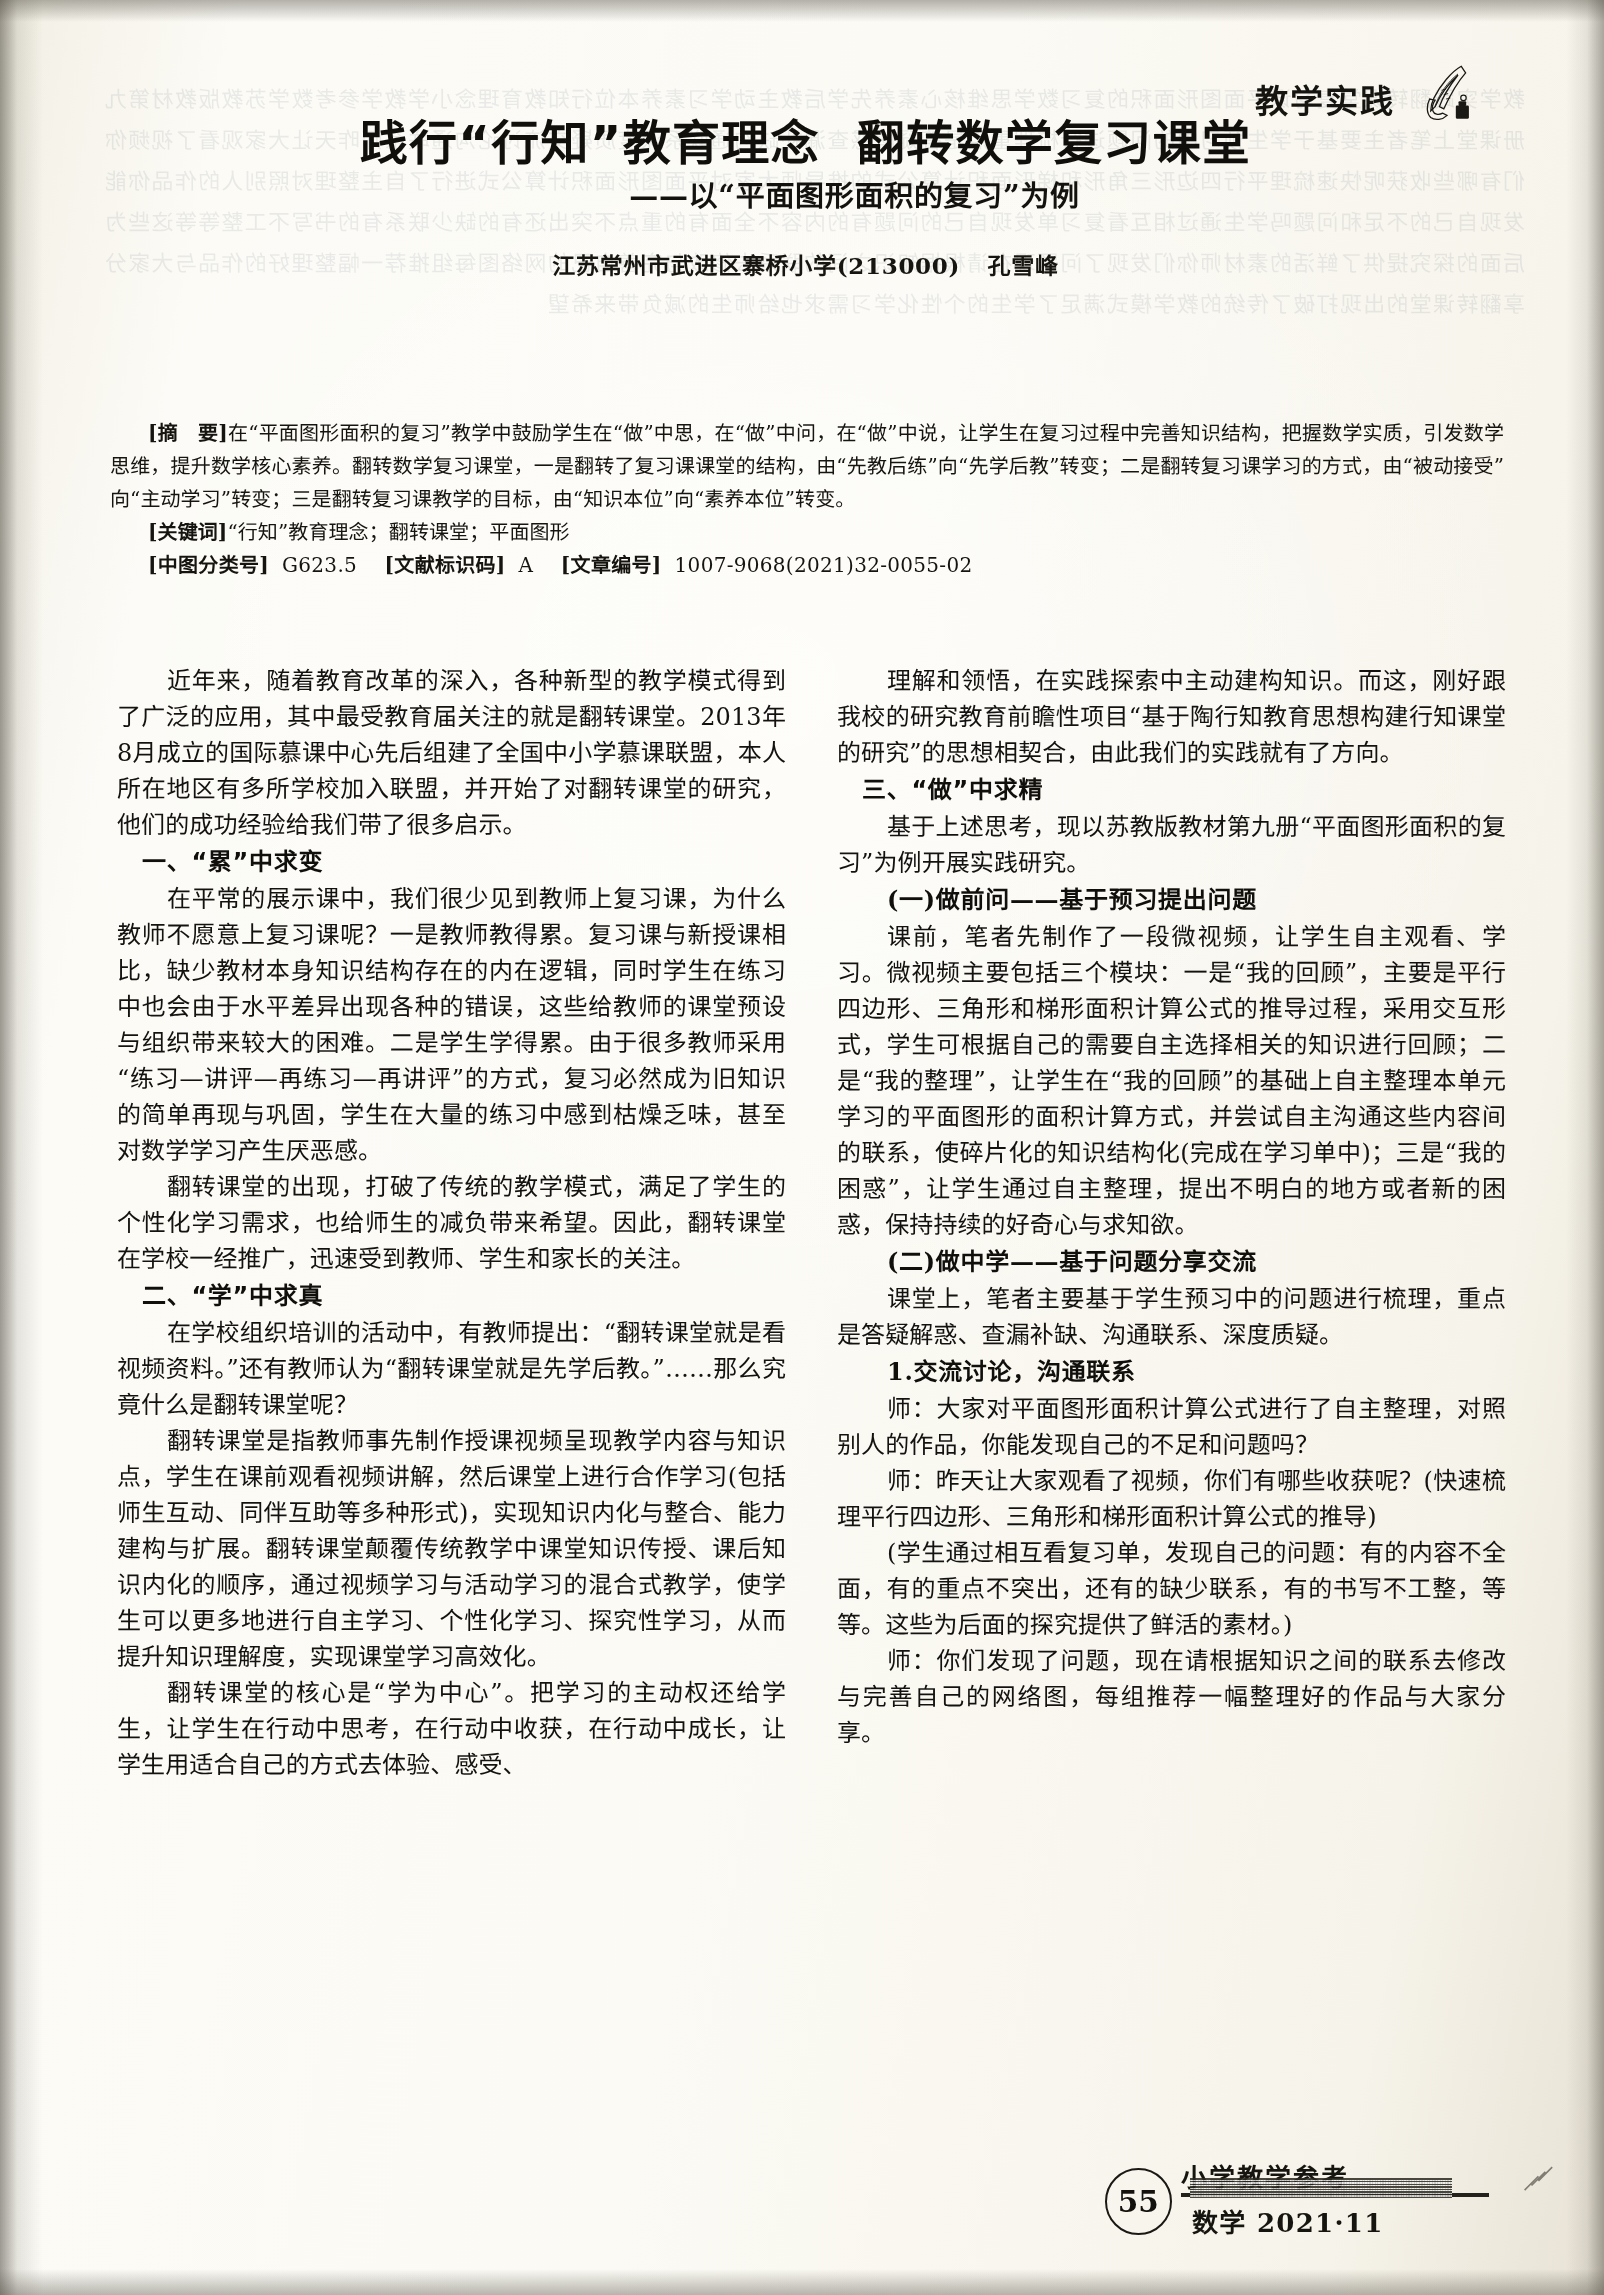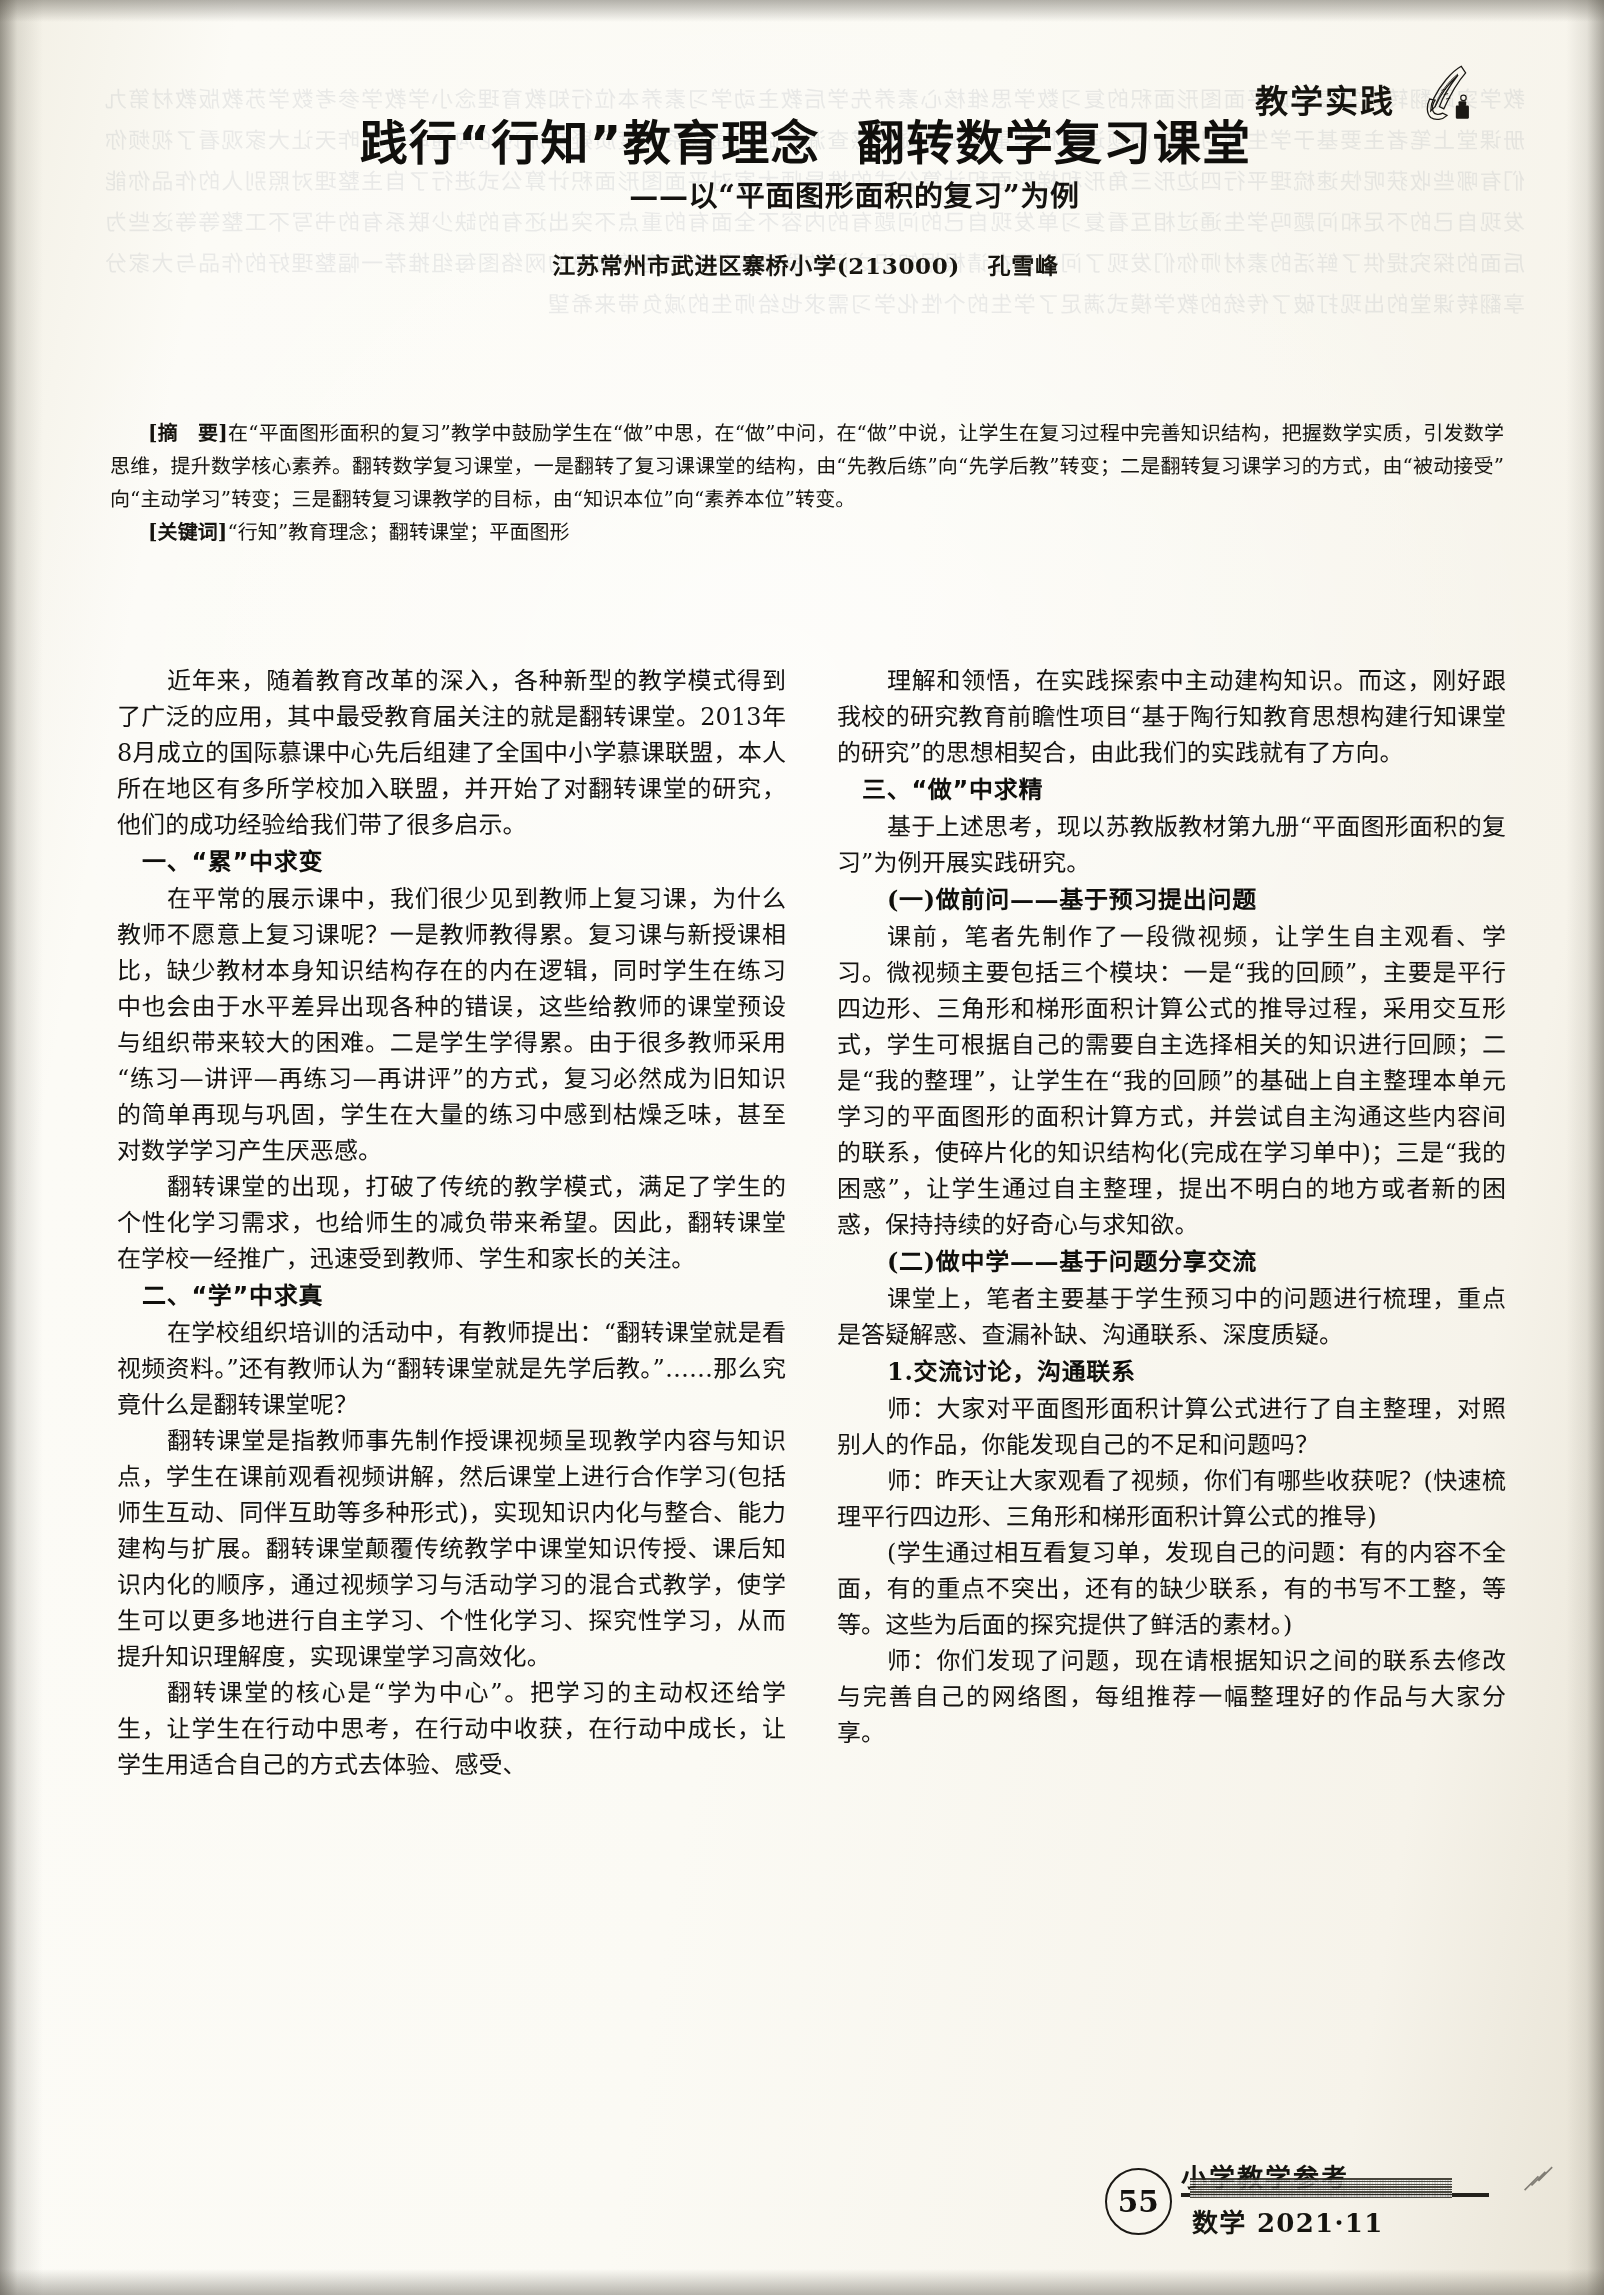--- a/index.html
+++ b/index.html
@@ -257,20 +257,23 @@
       <span>江苏常州市武进区寨桥小学(213000)</span><span class="author">孔雪峰</span>
     </div>
   </div>
 
   <div class="meta-block">
     <p class="ind">
       <span class="tag">[摘　要]</span><span>在“平面图形面积的复习”教学中鼓励学生在“做”中思，在“做”中问，在“做”中说，让学生在复习过程中完善知识结构，把握数学实质，引发数学思维，提升数学核心素养。翻转数学复习课堂，一是翻转了复习课课堂的结构，由“先教后练”向“先学后教”转变；二是翻转复习课学习的方式，由“被动接受”向“主动学习”转变；三是翻转复习课教学的目标，由“知识本位”向“素养本位”转变。</span>
     </p>
     <p class="ind">
       <span class="tag">[关键词]</span><span>“行知”教育理念；翻转课堂；平面图形</span>
+    </p>
+    <p class="meta-codes">
+      <span class="tag">[中图分类号]</span><span class="sp-s"></span><span>G623.5</span><span class="sp"></span><span class="tag">[文献标识码]</span><span class="sp-s"></span><span>A</span><span class="sp"></span><span class="tag">[文章编号]</span><span class="sp-s"></span><span>1007-9068(2021)32-0055-02</span>
     </p>
   </div>
 
   <div class="columns">
 
     <div class="col">
       <p>近年来，随着教育改革的深入，各种新型的教学模式得到了广泛的应用，其中最受教育届关注的就是翻转课堂。2013年8月成立的国际慕课中心先后组建了全国中小学慕课联盟，本人所在地区有多所学校加入联盟，并开始了对翻转课堂的研究，他们的成功经验给我们带了很多启示。</p>
       <h2>一、“累”中求变</h2>
       <p>在平常的展示课中，我们很少见到教师上复习课，为什么教师不愿意上复习课呢？一是教师教得累。复习课与新授课相比，缺少教材本身知识结构存在的内在逻辑，同时学生在练习中也会由于水平差异出现各种的错误，这些给教师的课堂预设与组织带来较大的困难。二是学生学得累。由于很多教师采用“练习—讲评—再练习—再讲评”的方式，复习必然成为旧知识的简单再现与巩固，学生在大量的练习中感到枯燥乏味，甚至对数学学习产生厌恶感。</p>
       <p>翻转课堂的出现，打破了传统的教学模式，满足了学生的个性化学习需求，也给师生的减负带来希望。因此，翻转课堂在学校一经推广，迅速受到教师、学生和家长的关注。</p>

